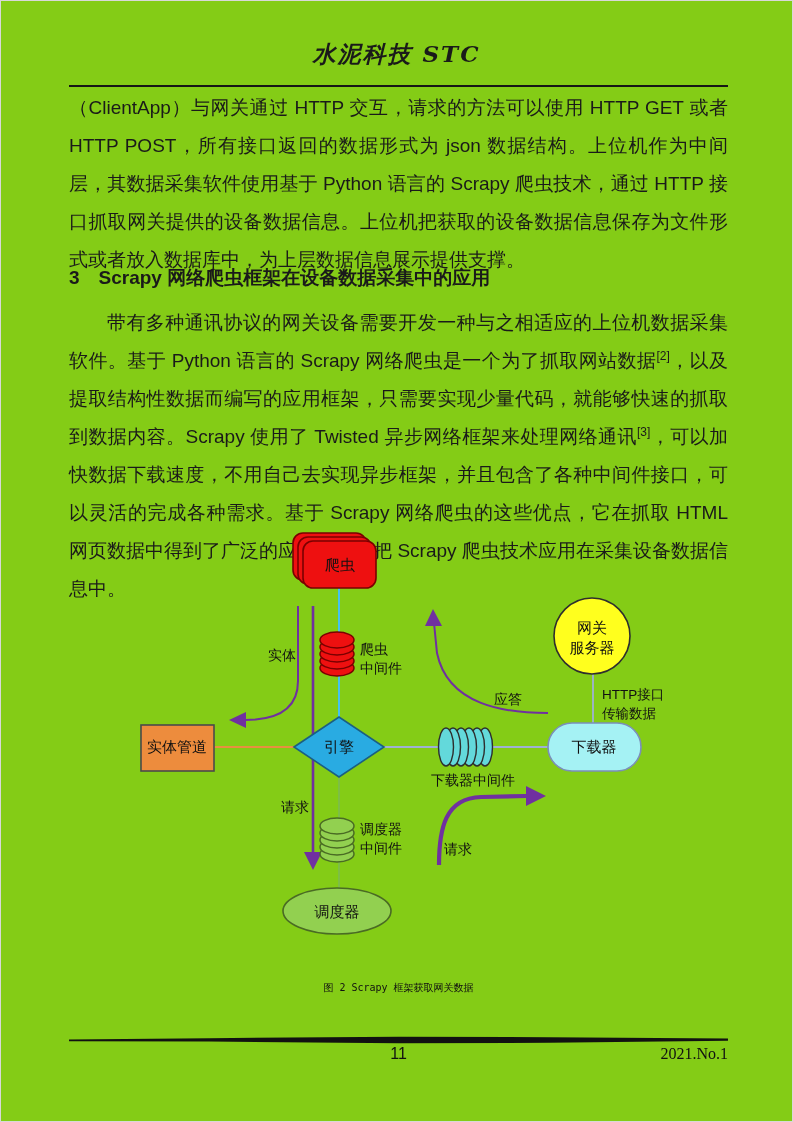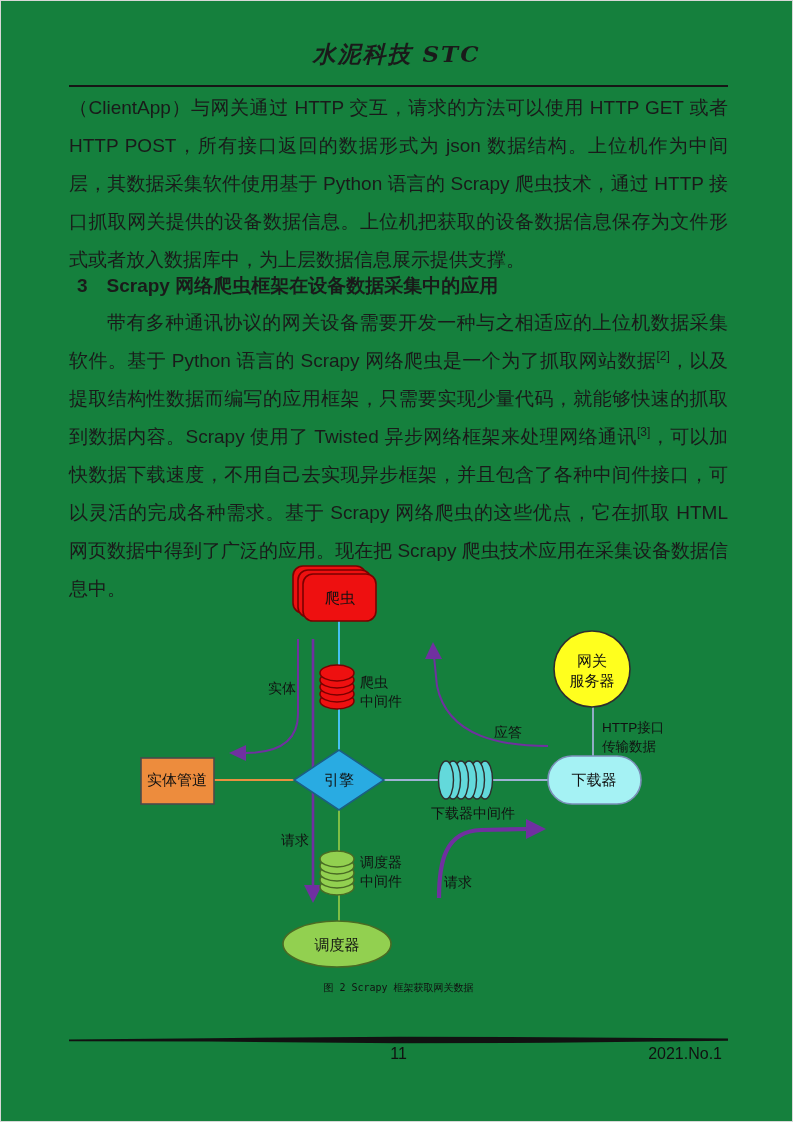--- a/index.html
+++ b/index.html
@@ -1,47 +1,47 @@
 <!DOCTYPE html>
 <html lang="zh"><head>
 <meta charset="utf-8">
 <style>
   html,body{margin:0;padding:0;background:#fff;}
   .page{
-    position:relative;width:791px;height:1120px;background:#15803d;
+    position:relative;width:791px;height:1120px;background:#84cc16;
     border:1px solid #d8d8d8;overflow:hidden;
     font-family:"Liberation Sans",sans-serif;color:#1a1a1a;
   }
   .header-title{
     position:absolute;top:38px;left:0;width:100%;text-align:center;
     font-family:"DejaVu Serif","Liberation Serif",serif;
     font-style:italic;font-weight:700;font-size:23px;letter-spacing:2px;
   }
   .header-rule{position:absolute;top:84px;left:68px;width:659px;height:2px;background:#161616;}
   .body-p{
     position:absolute;left:68px;width:659px;margin:0;
     font-size:19px;line-height:38px;text-align:justify;text-justify:inter-ideograph;
   }
   .p1{top:88px;}
   .p2{top:303px;text-indent:38px;}
   .sup{font-size:12px;vertical-align:super;line-height:0;}
   .heading{
-    position:absolute;top:262px;left:68px;margin:8px;
+    position:absolute;top:262px;left:68px;margin:0;
     font-size:19px;font-weight:700;line-height:30px;
   }
-  .diagram{position:absolute;top:555px;left:0;width:635px;height:425px;}
+  .diagram{position:absolute;top:522px;left:0;width:635px;height:425px;}
   .diagram svg{display:block;width:793px;height:425px;}
   .caption{
     position:absolute;top:980px;left:68px;width:659px;text-align:center;
     font-family:"DejaVu Sans Mono",monospace;font-size:10px;color:#111;
   }
   .footer-rule{position:absolute;top:1034px;left:68px;width:659px;height:10px;}
   .footer-meta{position:absolute;top:1044px;left:68px;width:659px;height:16px;font-size:16px;color:#111;}
   .page-num{position:absolute;left:50%;transform:translateX(-50%);}
-  .issue{position:absolute;right:6px;top:0;}
+  .issue{position:absolute;right:0;top:0;font-family:Liberation Serif, serif;}
 
   
   .lk{fill:none;stroke-width:1.8;}
   .lk-cyan{stroke:#45c1f0;stroke-width:2;}
   .lk-orange{stroke:#e89040;stroke-width:2;}
   .lk-blue{stroke:#9fb1d4;stroke-width:1.8;}
   .lk-green{stroke:#7dbe45;stroke-width:2;}
   .arrow-thin{fill:none;stroke:#7030a0;stroke-width:2;}
   .arrow-mid{fill:none;stroke:#7030a0;stroke-width:2.6;}
   .arrow-thick{fill:none;stroke:#7030a0;stroke-width:4.2;}

